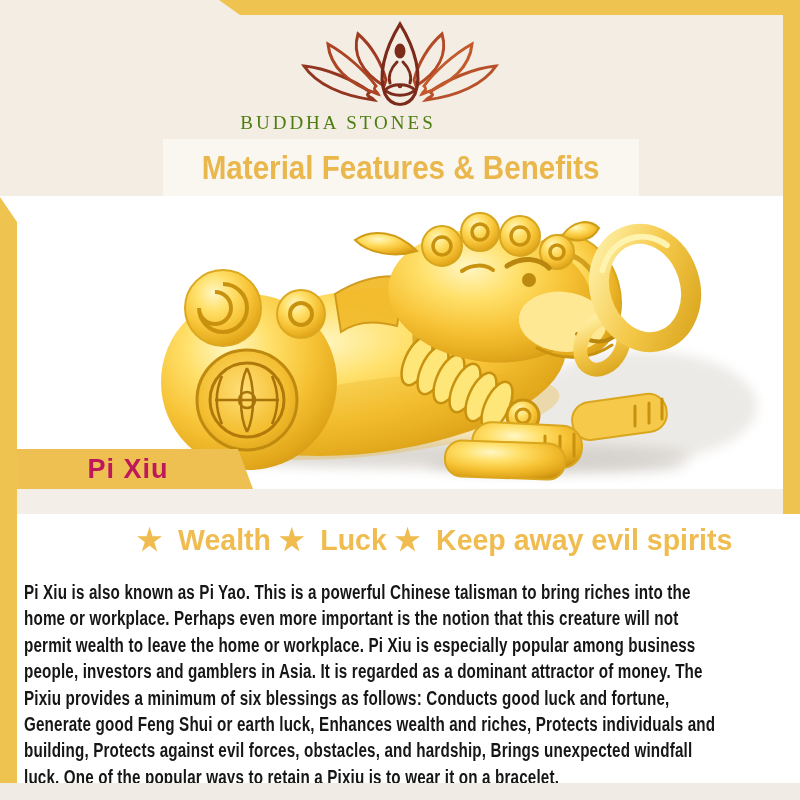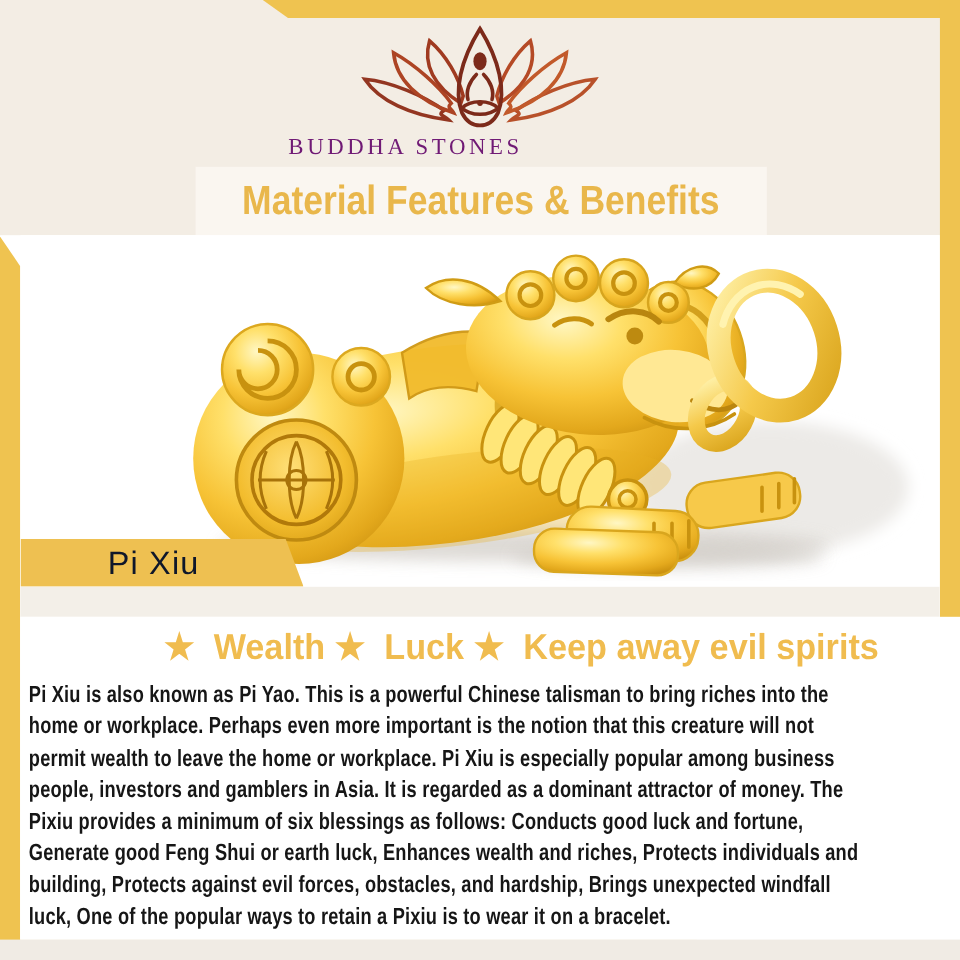--- a/index.html
+++ b/index.html
@@ -3,53 +3,53 @@
 <meta charset="utf-8">
 <style>
   html,body{margin:0;padding:0;background:#fff;}
   .page{position:relative;width:800px;height:800px;overflow:hidden;background:#ffffff;
         font-family:"Liberation Sans",sans-serif;}
   
   .top-cream{position:absolute;left:0;top:0;width:800px;height:196px;background:#f3ede4;}
   .logo-wrap{position:absolute;left:290px;top:20px;width:220px;height:92px;}
   .brand-name{position:absolute;left:0;top:112px;width:676px;text-align:center;
               font-family:"Liberation Serif",serif;font-size:19px;letter-spacing:3px;
-              color:#701a75;font-weight:400;}
+              color:#4d7c0f;font-weight:400;}
   .title-strip{position:absolute;left:163px;top:139px;width:476px;height:57px;background:#faf6f0;
                display:flex;align-items:center;justify-content:center;text-align:center;}
   .main-title{font-size:34px;font-weight:700;color:#e9b74b;white-space:nowrap;
               transform:scaleX(.87);transform-origin:center;letter-spacing:0px;}
   
   .photo-area{position:absolute;left:17px;top:196px;width:766px;height:293px;background:#ffffff;}
   
   .ribbon{position:absolute;background:#efc350;}
   .ribbon-top{left:219px;top:0;width:581px;height:15px;
               clip-path:polygon(0 0,581px 0,581px 15px,21px 15px);}
   .ribbon-right{left:783px;top:0;width:17px;height:596px;
               clip-path:polygon(0 0,17px 0,17px 596px,0 568px);}
   .ribbon-left{left:0;top:197px;width:17px;height:603px;
               clip-path:polygon(0 0,17px 25px,17px 603px,0 603px);}
   .ribbon-bottom{left:0;top:783px;width:620px;height:17px;
               clip-path:polygon(0 0,580px 0,618px 17px,0 17px);}
   
   .pixiu-band{position:absolute;left:17px;top:449px;width:236px;height:40px;background:#eec051;
               clip-path:polygon(0 0,221px 0,236px 40px,0 40px);
               display:flex;align-items:center;justify-content:center;}
-  .pixiu-band span{color:#0f172a;font-size:27px;font-weight:400;letter-spacing:1px;
+  .pixiu-band span{color:#be185d;font-size:27px;font-weight:700;letter-spacing:1px;
               padding-right:14px;}
   
   .gap-strip{position:absolute;left:17px;top:489px;width:766px;height:25px;background:#f3efe8;}
   .bottom-cream{position:absolute;left:0;top:783px;width:800px;height:17px;background:#f0ebe4;}
   
   .text-panel{position:absolute;left:17px;top:514px;width:783px;height:269px;background:#ffffff;}
   .headline{margin-top:5px;height:40px;display:flex;align-items:center;justify-content:center;
             padding-left:52px;}
   .headline span{color:#f0bc4f;font-size:30px;font-weight:700;white-space:pre;
             transform:scaleX(.95);transform-origin:center;}
-  .description{margin-top:7px;padding-left:7px;}
+  .description{margin-top:20px;padding-left:7px;}
   .line{white-space:nowrap;font-size:19.5px;font-weight:700;color:#161616;line-height:26.4px;
         transform:scaleX(.78);transform-origin:0 50%;letter-spacing:.2px;}
 </style>
 </head>
 <body>
 
 <div class="page">
 
   <div class="top-cream"></div>
 

